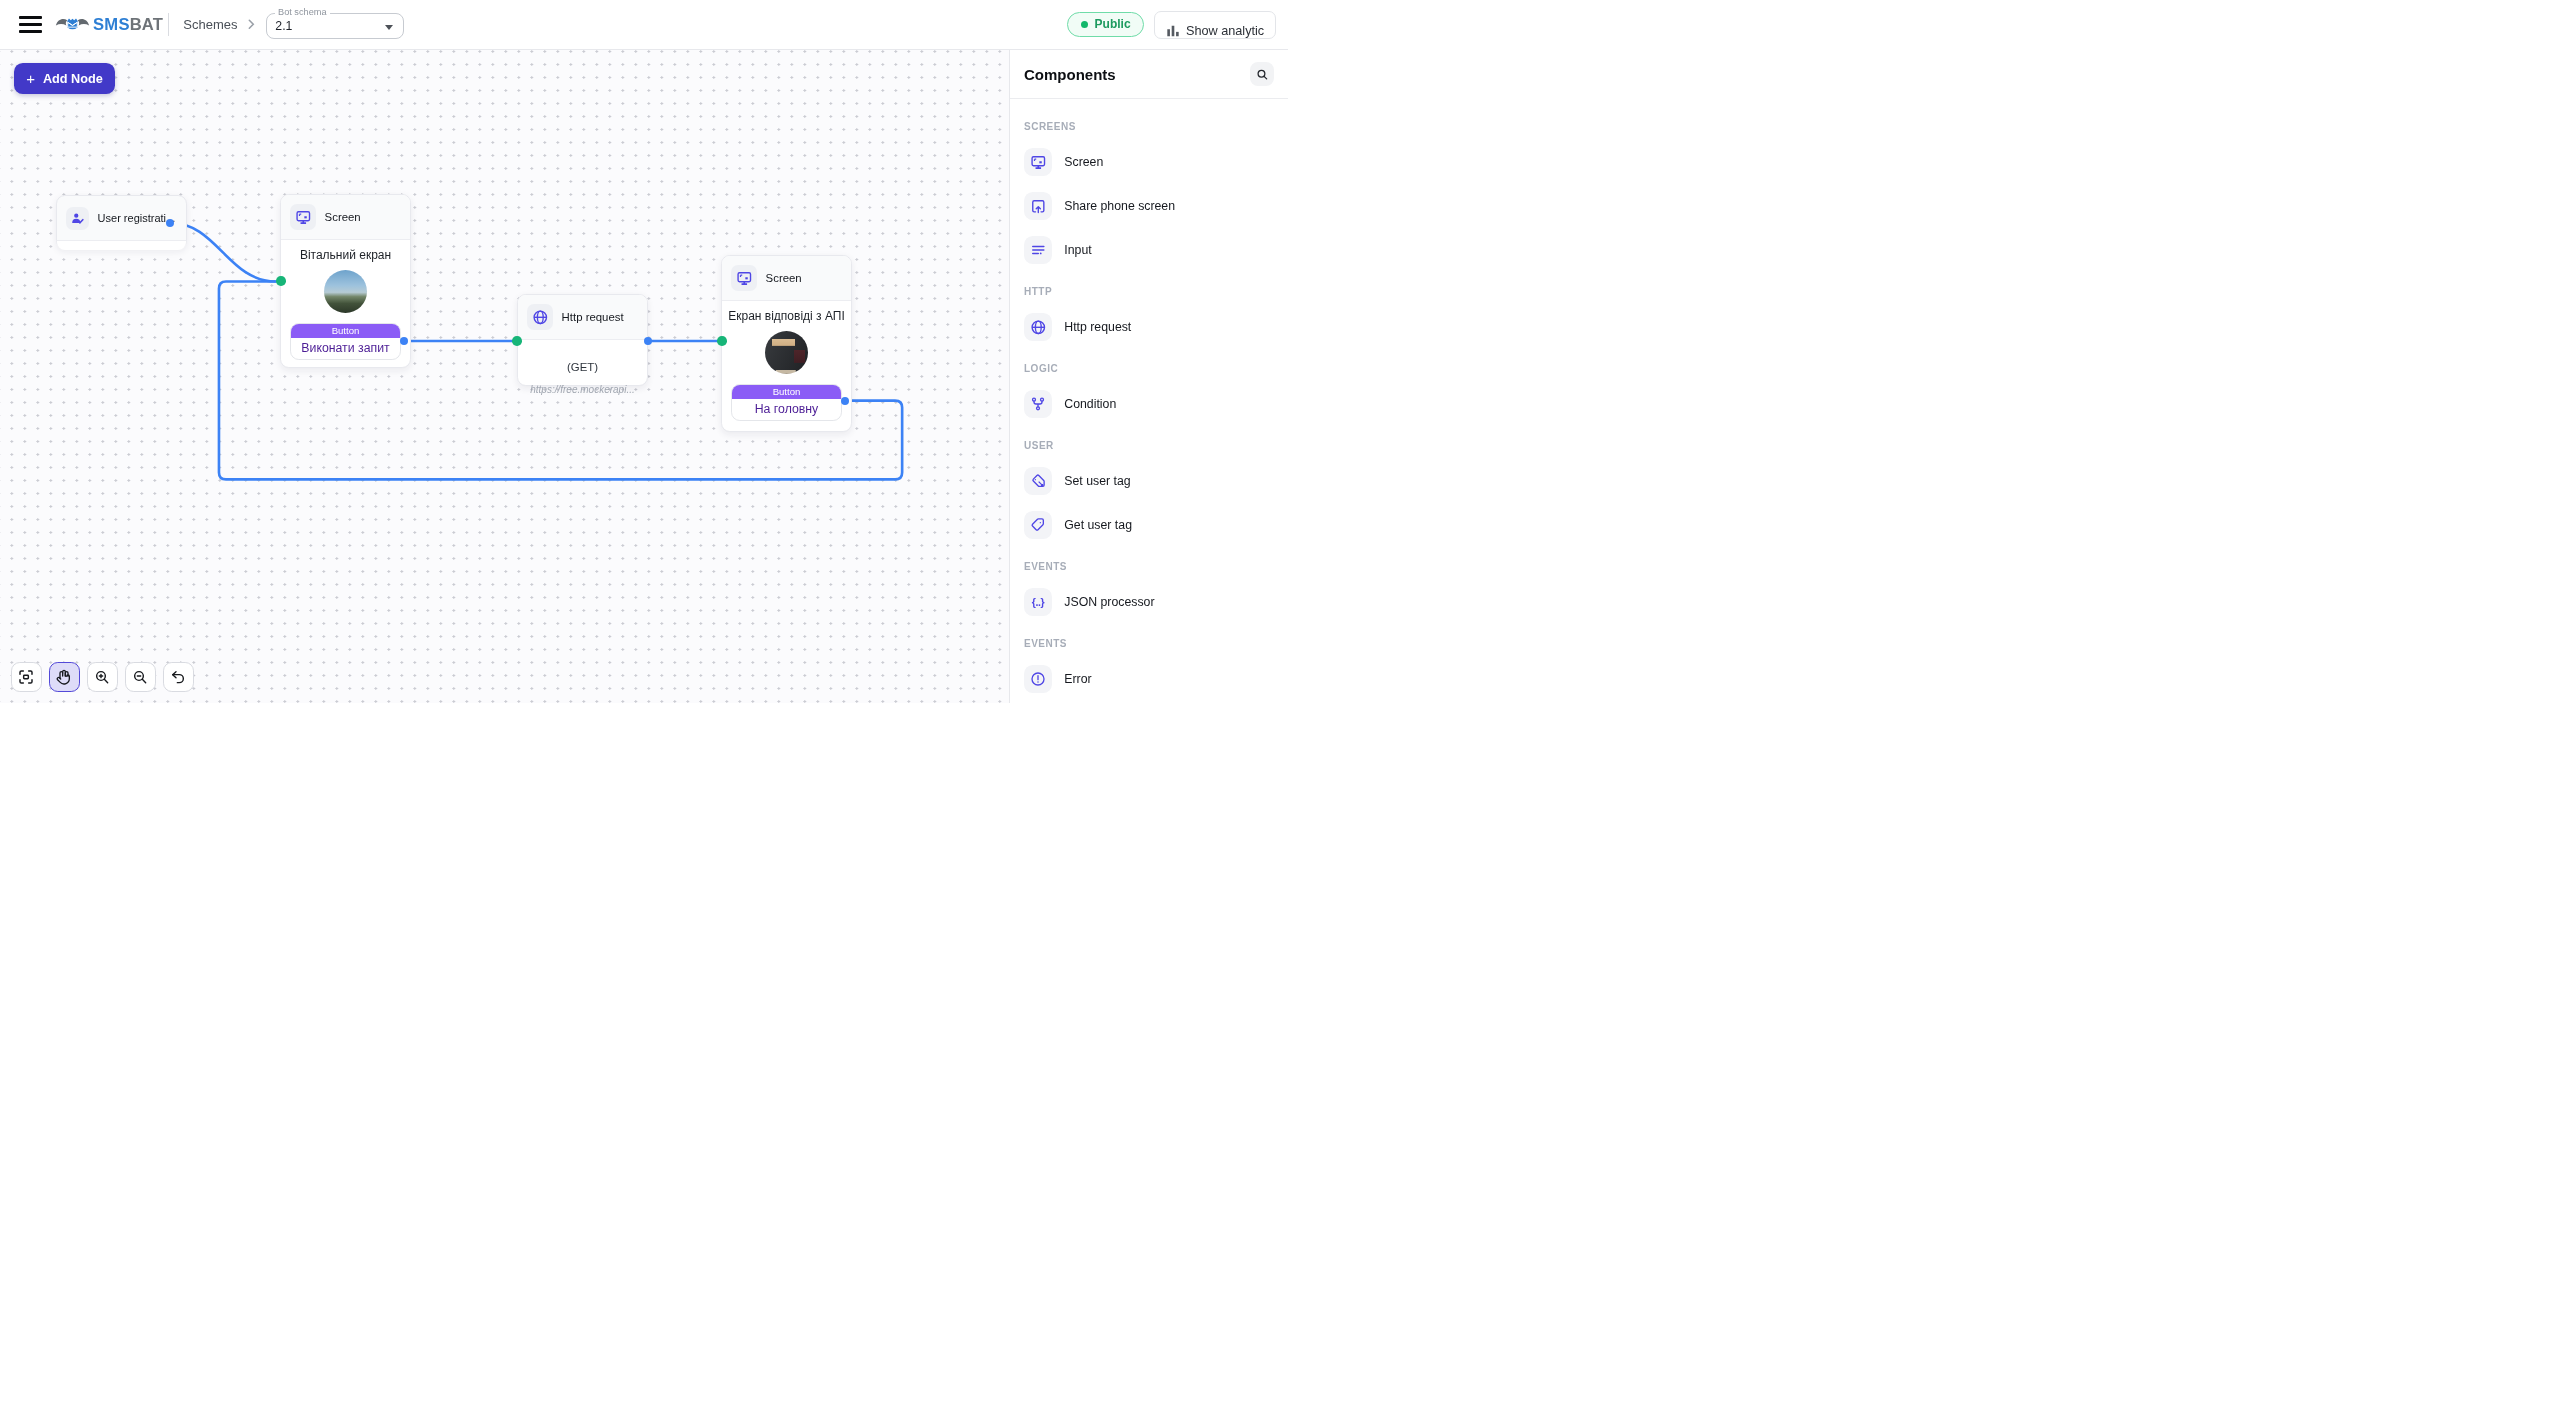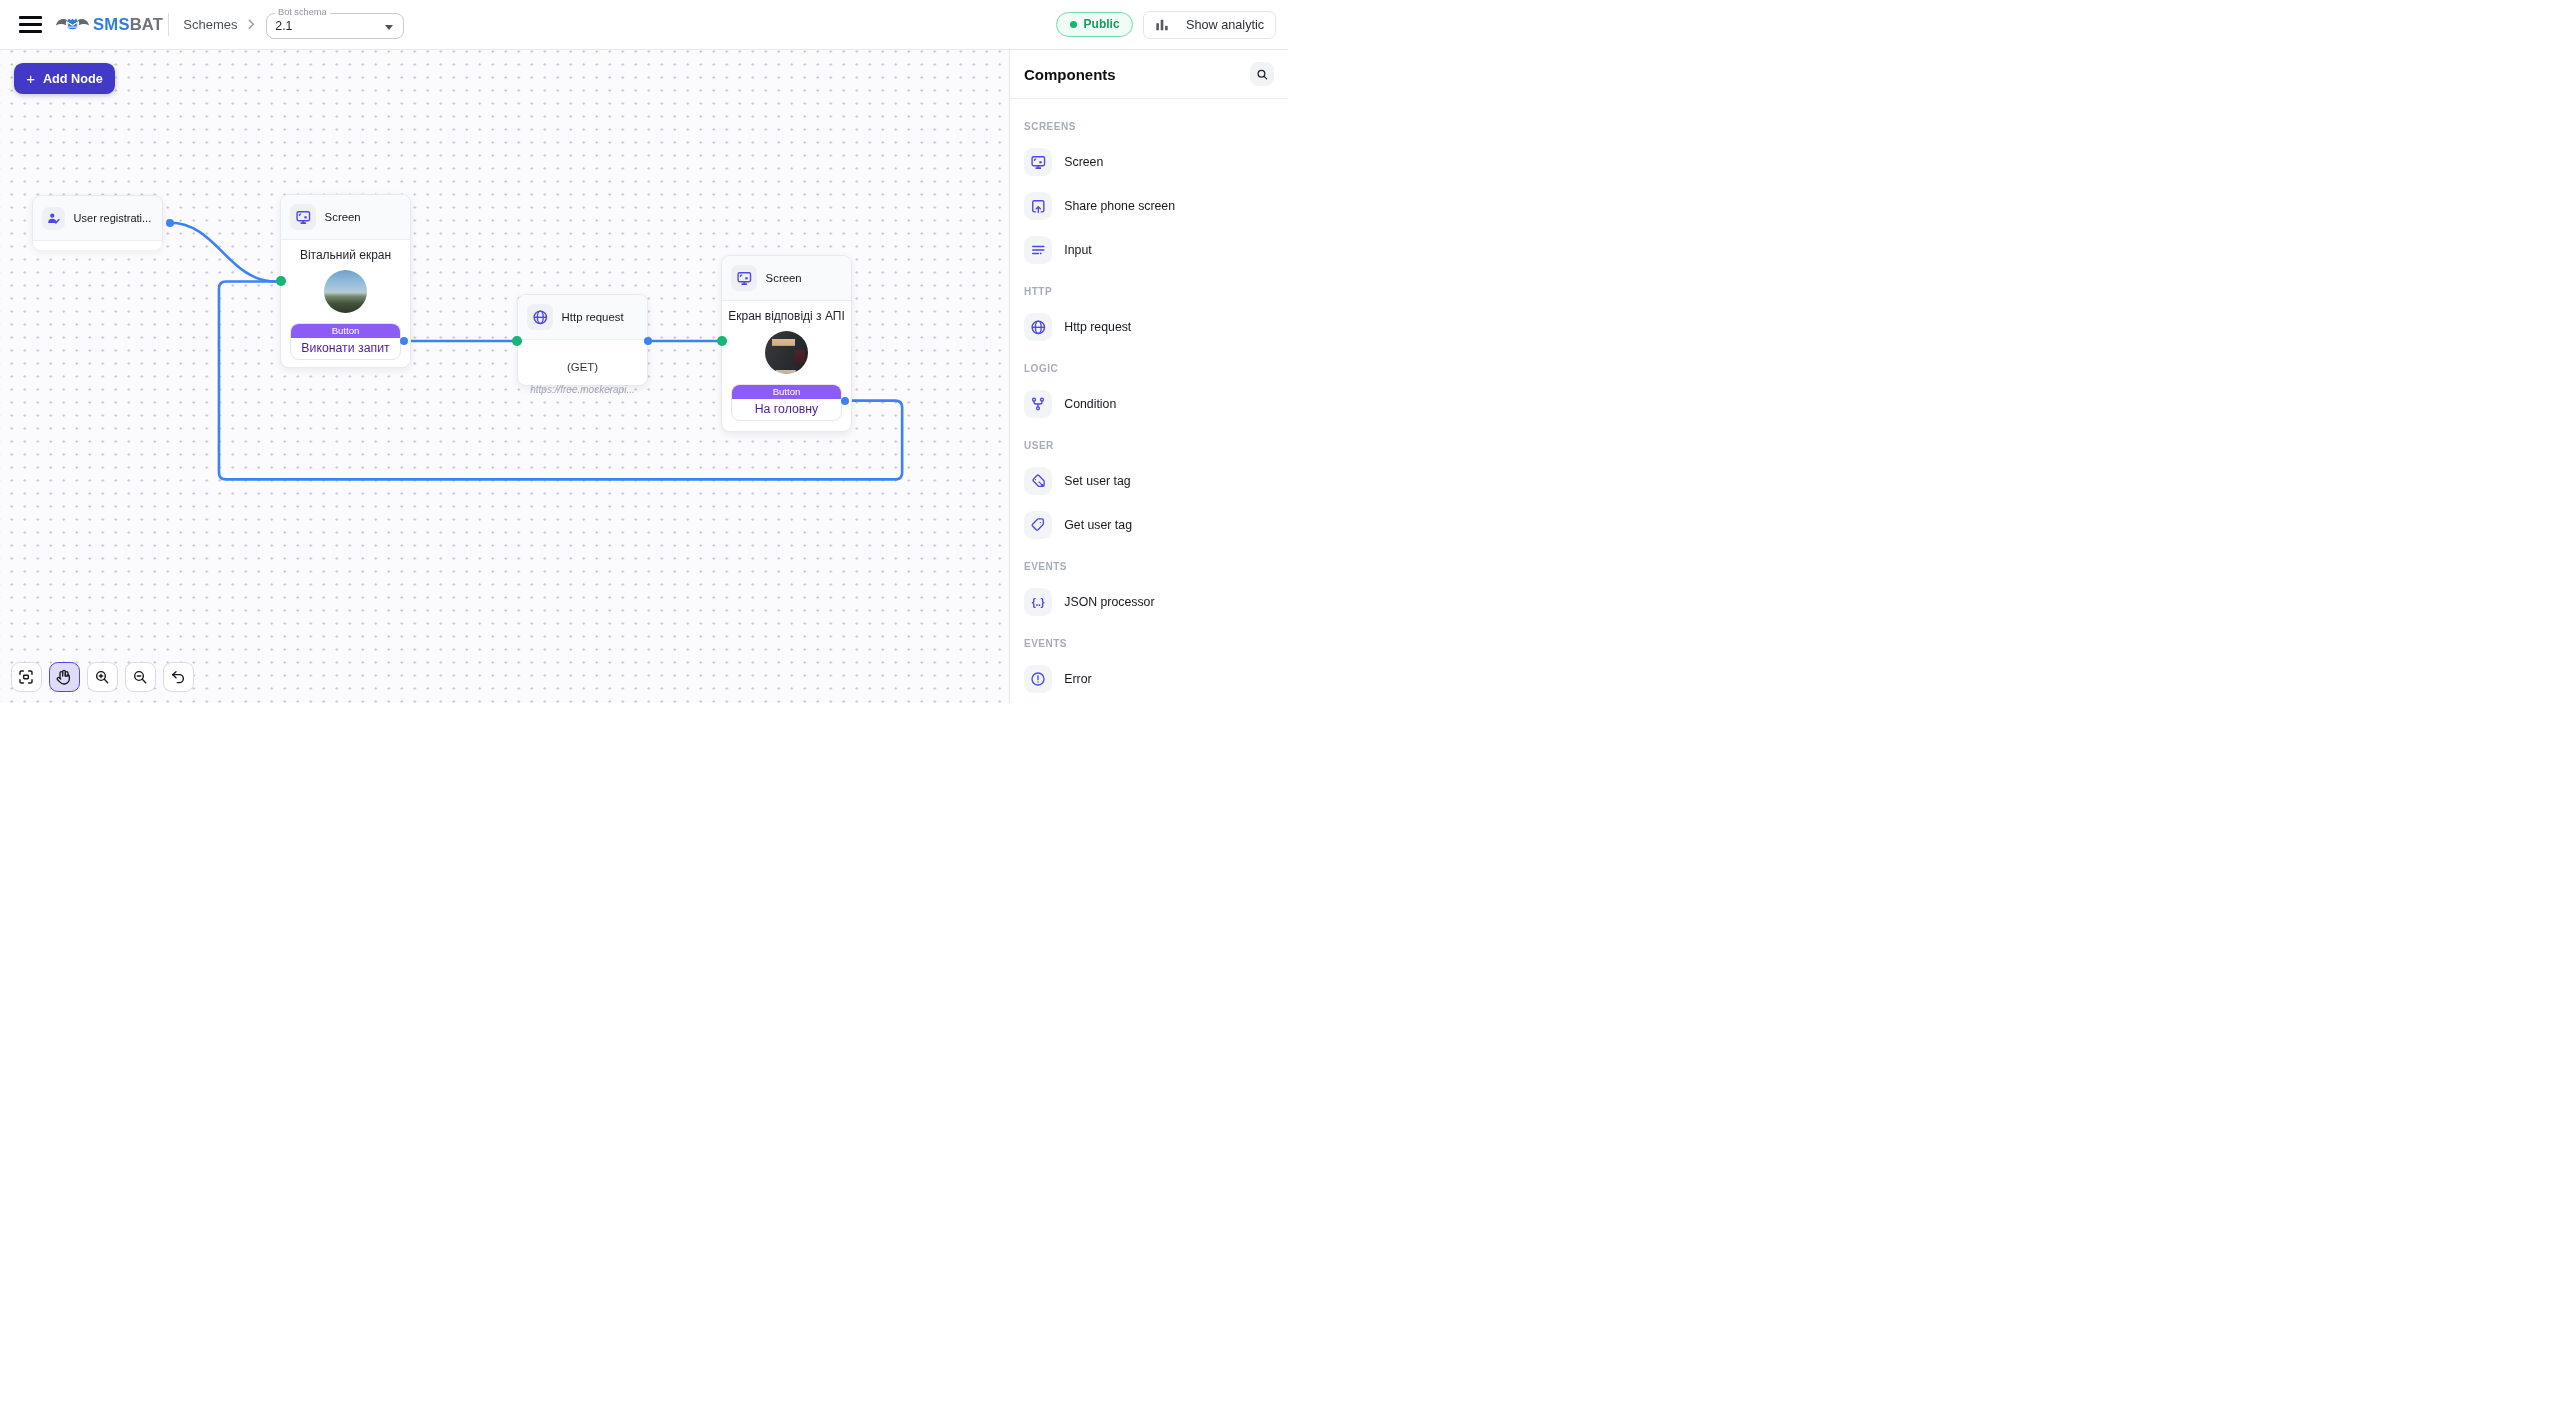--- a/index.html
+++ b/index.html
@@ -24,21 +24,21 @@
     margin-top:3.5px;display:flex;align-items:center;padding:0 8.8px;cursor:pointer;background:#fff;}
   .schema-legend{position:absolute;top:-7px;left:8px;background:#fff;padding:0 3.5px;font-size:9.2px;color:#8f959e;}
   .schema-value{font-size:12.3px;color:#1d2129;}
   .schema-caret{position:absolute;right:9.6px;top:10.5px;width:0;height:0;
     border-left:4.4px solid transparent;border-right:4.4px solid transparent;border-top:5.3px solid #4d5158;}
   .tb-spacer{flex:1;}
   .badge-public{display:flex;align-items:center;gap:7px;height:25.4px;padding:0 12.3px;border:0.9px solid #6fdca8;
     border-radius:13px;background:#f1fcf6;margin-right:10.5px;}
   .badge-dot{width:7px;height:7px;border-radius:50%;background:#12b76a;}
   .badge-public span{font-size:12px;font-weight:700;color:#1d9a5f;}
-  .btn-analytic{display:flex;align-items:center;gap:17px;height:28px;padding:0 10.5px;background:#fff;
+  .btn-analytic{display:flex;align-items:flex-end;gap:6px;height:28px;padding:0 10.5px;background:#fff;
     border:0.9px solid #e3e5e9;border-radius:7px;cursor:pointer;}
   .btn-analytic span{font-size:12.7px;color:#2c3037;}
 
   
   .canvas{position:absolute;left:0;top:50px;width:1009px;height:653px;background-color:#fbfbfd;
     background-image:radial-gradient(circle,#cbccd3 1.1px,transparent 1.2px);
     background-size:13px 13px;background-position:5.3px 8px;overflow:hidden;}
   .edges{position:absolute;left:0;top:0;width:1009px;height:653px;z-index:1;}
   .edges path{fill:none;stroke:#3c82f5;stroke-width:3;}
 
@@ -61,21 +61,21 @@
   .avatar.landscape{background:linear-gradient(180deg,#6ea3cc 0%,#9dc2dd 36%,#b6cbd4 52%,#74876a 62%,#42523a 78%,#2c3829 100%);}
   .avatar.desk{background-color:#2c2f33;background-repeat:no-repeat;
     background-image:linear-gradient(#d9bb92,#cfae83),linear-gradient(#4e2429,#3f1e23),
       linear-gradient(#c5b8a2,#c5b8a2),linear-gradient(115deg,rgba(255,255,255,.06),rgba(0,0,0,.3));
     background-size:54% 16%,26% 30%,46% 9%,100% 100%;
     background-position:34% 22%,92% 62%,48% 99%,0 0;}
   .btn-widget{margin:9.6px 8.8px 0;border:0.9px solid #e4e6ea;border-radius:8.8px;overflow:hidden;background:#fff;}
   .btn-widget .pill{background:#8b5cf6;color:#fff;font-size:9.6px;line-height:14px;height:14px;}
   .btn-widget .btn-text{font-size:12.3px;color:#4c1d95;padding:2.6px 1.8px 4.4px;}
 
-  .node-usereg{left:32px;top:145px;width:131px;height:54px;background:#f9fafb;}
+  .node-usereg{left:56px;top:145px;width:131px;height:54px;background:#f9fafb;}
   .usereg-main{display:flex;align-items:center;gap:8.8px;padding:8.8px;height:44px;}
   .usereg-main .icon-box{width:23px;height:23px;}
   .usereg-label{font-size:11px;color:#15181e;white-space:nowrap;overflow:hidden;}
   .usereg-footer{height:9.6px;background:#fff;border-top:0.9px solid #ecedf1;border-radius:0 0 8px 8px;}
 
   .node-screen1{left:280px;top:144px;width:131px;height:174px;}
   .node-http{left:517px;top:244px;width:131px;height:92px;}
   .http-method{font-size:11.4px;color:#2e343d;margin-top:21px;}
   .http-url{font-size:10px;color:#a0a6b0;margin-top:11px;padding:0 3.5px;white-space:nowrap;overflow:hidden;font-style:italic;}
   .node-screen2{left:721px;top:205px;width:131px;height:177px;}

